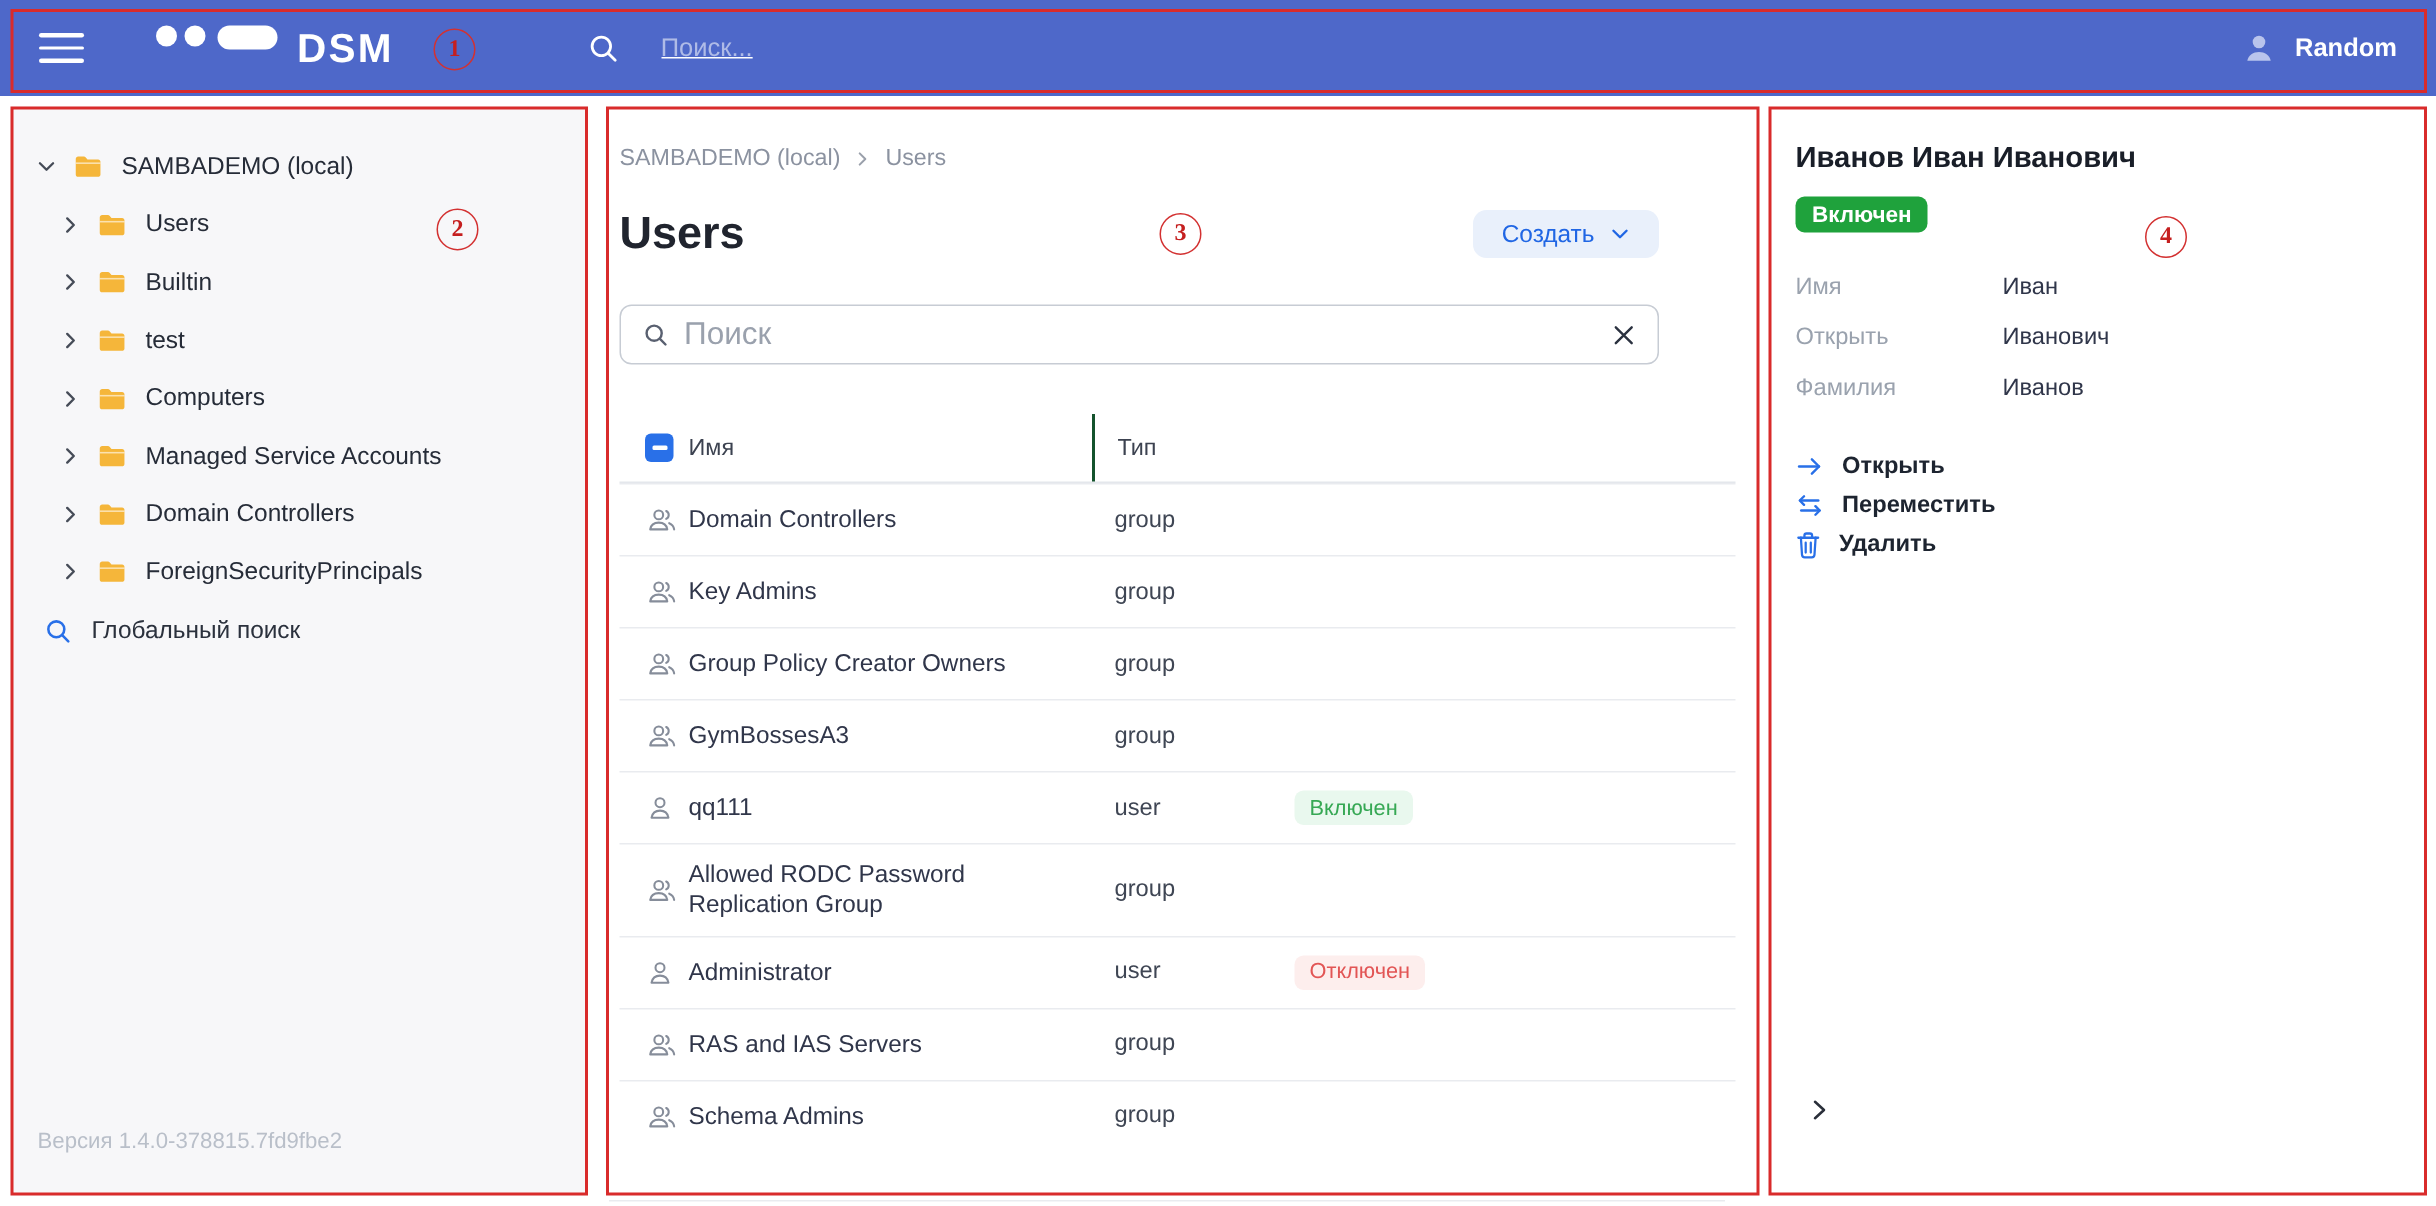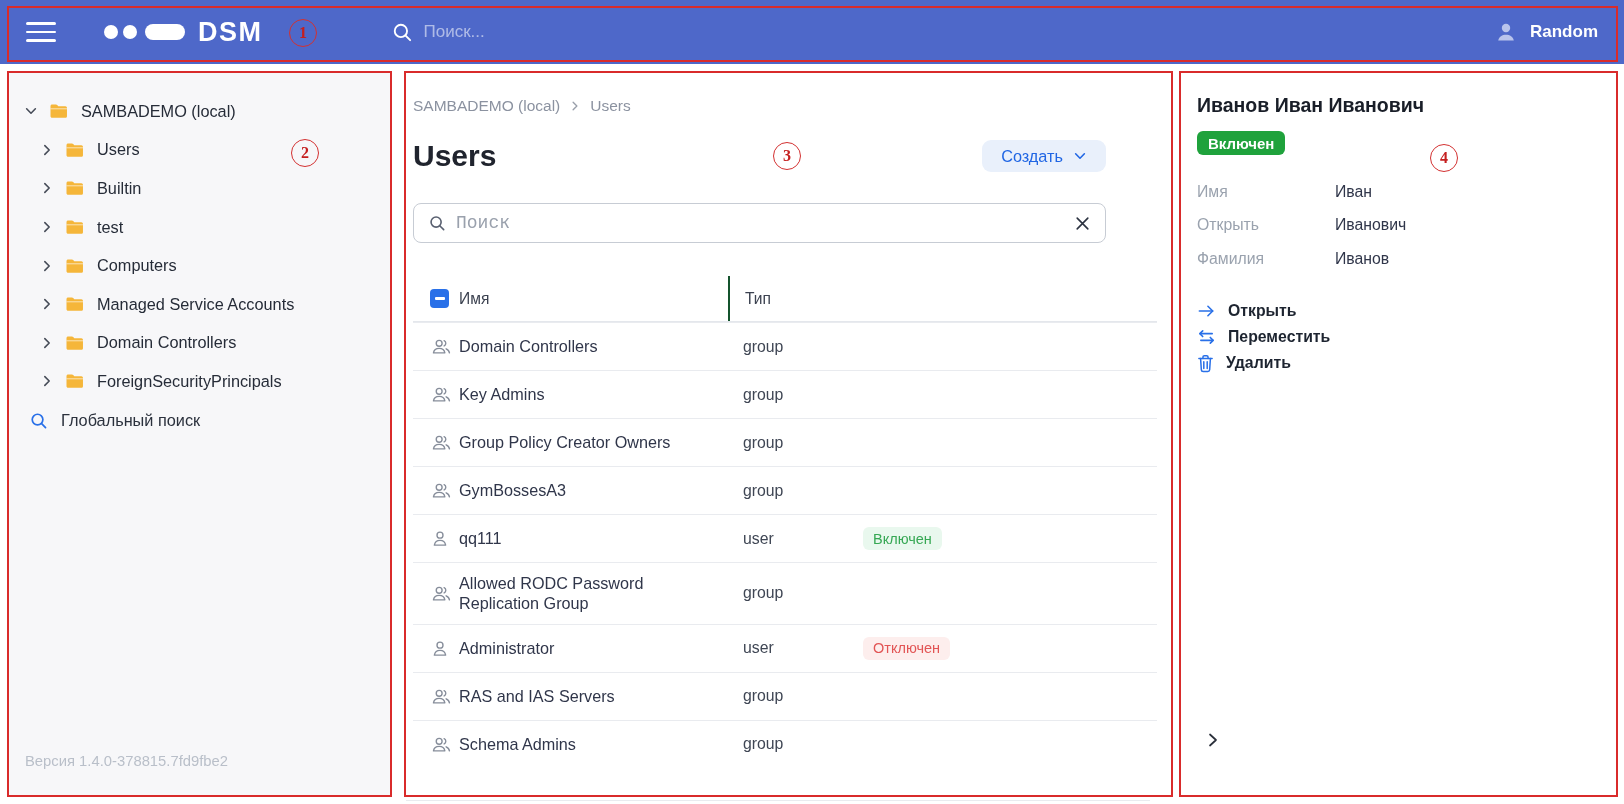--- a/index.html
+++ b/index.html
@@ -10,29 +10,29 @@
   }
   .screen { position:relative; width:1624px; height:804px; background:#fff; }
 
   
   .header {
     position:absolute; left:0; top:0; width:1624px; height:64px;
     background:#4e68c9; display:flex; align-items:center; padding:0 26px;
   }
   .hamburger { width:30px; height:20px; display:flex; flex-direction:column; justify-content:space-between; cursor:pointer; }
   .hamburger span { display:block; height:2.6px; background:#fff; border-radius:2px; }
-  .logo { display:flex; align-items:center; margin-left:48px; }
+  .logo { display:flex; align-items:flex-start; margin-left:48px; }
   .logo-dot { width:14px; height:14px; border-radius:50%; background:#fff; margin-right:5px; }
   .logo-pill { width:40px; height:16px; border-radius:9px; background:#fff; margin-left:3px; }
   .logo-text { color:#fff; font-size:27px; font-weight:800; letter-spacing:1.5px; margin-left:13px; }
   .hdr-search { display:flex; align-items:center; margin-left:128px; }
   .hdr-search svg { color:#ffffff; }
   .hdr-search input {
     background:transparent; border:none; outline:none; color:#fff;
-    font-size:17px; margin-left:11px; width:260px; font-family:"Liberation Sans",sans-serif;
+    font-size:17px; margin-left:28px; width:260px; font-family:"Liberation Sans",sans-serif;text-decoration:underline;
   }
   .hdr-search input::placeholder { color:rgba(255,255,255,0.55); }
   .hdr-user { margin-left:auto; display:flex; align-items:center; }
   .hdr-user svg { color:#b9c4ec; }
   .hdr-user .uname { color:#fff; font-size:17px; font-weight:700; margin-left:12px; }
 
   
   .ann-box { position:absolute; border:2px solid #d92b2b; pointer-events:none; }
   .ann-box1 { left:7px;   top:6px;  width:1611px; height:56px; }
   .ann-circle {
@@ -75,22 +75,22 @@
     display:flex; align-items:center; gap:10px; background:#e9f0fb; color:#2066e4;
     border:none; border-radius:9px; height:32px; padding:0 19px; font-size:16.3px;
     font-family:"Liberation Sans",sans-serif; cursor:pointer;
   }
   .search-box {
     margin-top:30px; width:693px; height:40px; border:1px solid #c7ccd4; border-radius:8px;
     display:flex; align-items:center; padding:0 14px; background:#fff;
   }
   .search-box svg.mag { color:#596070; }
   .search-box input {
-    flex:1; border:none; outline:none; font-size:18px; margin-left:10px; color:#262c38;
-    font-family:Liberation Mono, monospace; background:transparent;
+    flex:1; border:none; outline:none; font-size:21px; margin-left:10px; color:#262c38;
+    font-family:Liberation Sans, sans-serif; background:transparent;
   }
   .search-box input::placeholder { color:#9aa1ad; }
   .search-box .clear { color:#2b3240; display:flex; cursor:pointer; }
 
   .table { margin-top:33px; width:744px; }
   .trow { display:grid; grid-template-columns:46px 269px 120px 1fr; align-items:center; min-height:48px; }
   .trow.thead { min-height:46px; border-bottom:1px solid #e4e7ec; }
   .trow + .trow:not(.thead) { border-top:1px solid #e9ebef; }
   .th { font-size:15.6px; color:#3c4250; }
   .cell-type, .cell-status { align-self:stretch; display:flex; align-items:center; }

